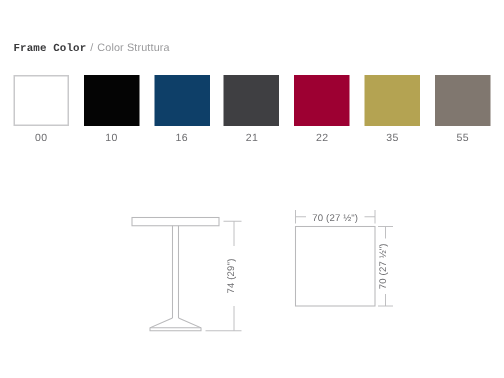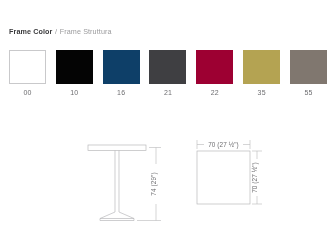--- a/index.html
+++ b/index.html
@@ -21,20 +21,21 @@
     position: absolute;
     left: 9px;
     top: 27px;
     font-size: 7.2px;
     letter-spacing: 0.1px;
     white-space: nowrap;
   }
   .section-title .title-en {
     font-weight: bold;
     color: #3a3a3c;
+    font-family: Liberation Mono, monospace;
   }
   .section-title .title-sep {
     color: #9a9a9c;
     font-weight: normal;
     padding: 0 0.5px;
   }
   .section-title .title-it {
     color: #9a9a9c;
     font-weight: normal;
   }
@@ -90,21 +91,21 @@
     font-family: "Liberation Sans", sans-serif;
     letter-spacing: 0.1px;
   }
 </style>
 </head>
 <body>
 
 <div class="section-title">
   <span class="title-en">Frame Color</span>
   <span class="title-sep">/</span>
-  <span class="title-it">Frame Struttura</span>
+  <span class="title-it">Color Struttura</span>
 </div>
 
 <div class="swatch-row">
 
   <div class="swatch-cell">
     <div class="swatch-chip bordered" style="background: rgb(255, 255, 255);"></div>
     <div class="swatch-label">00</div>
   </div>
 
   <div class="swatch-cell">

